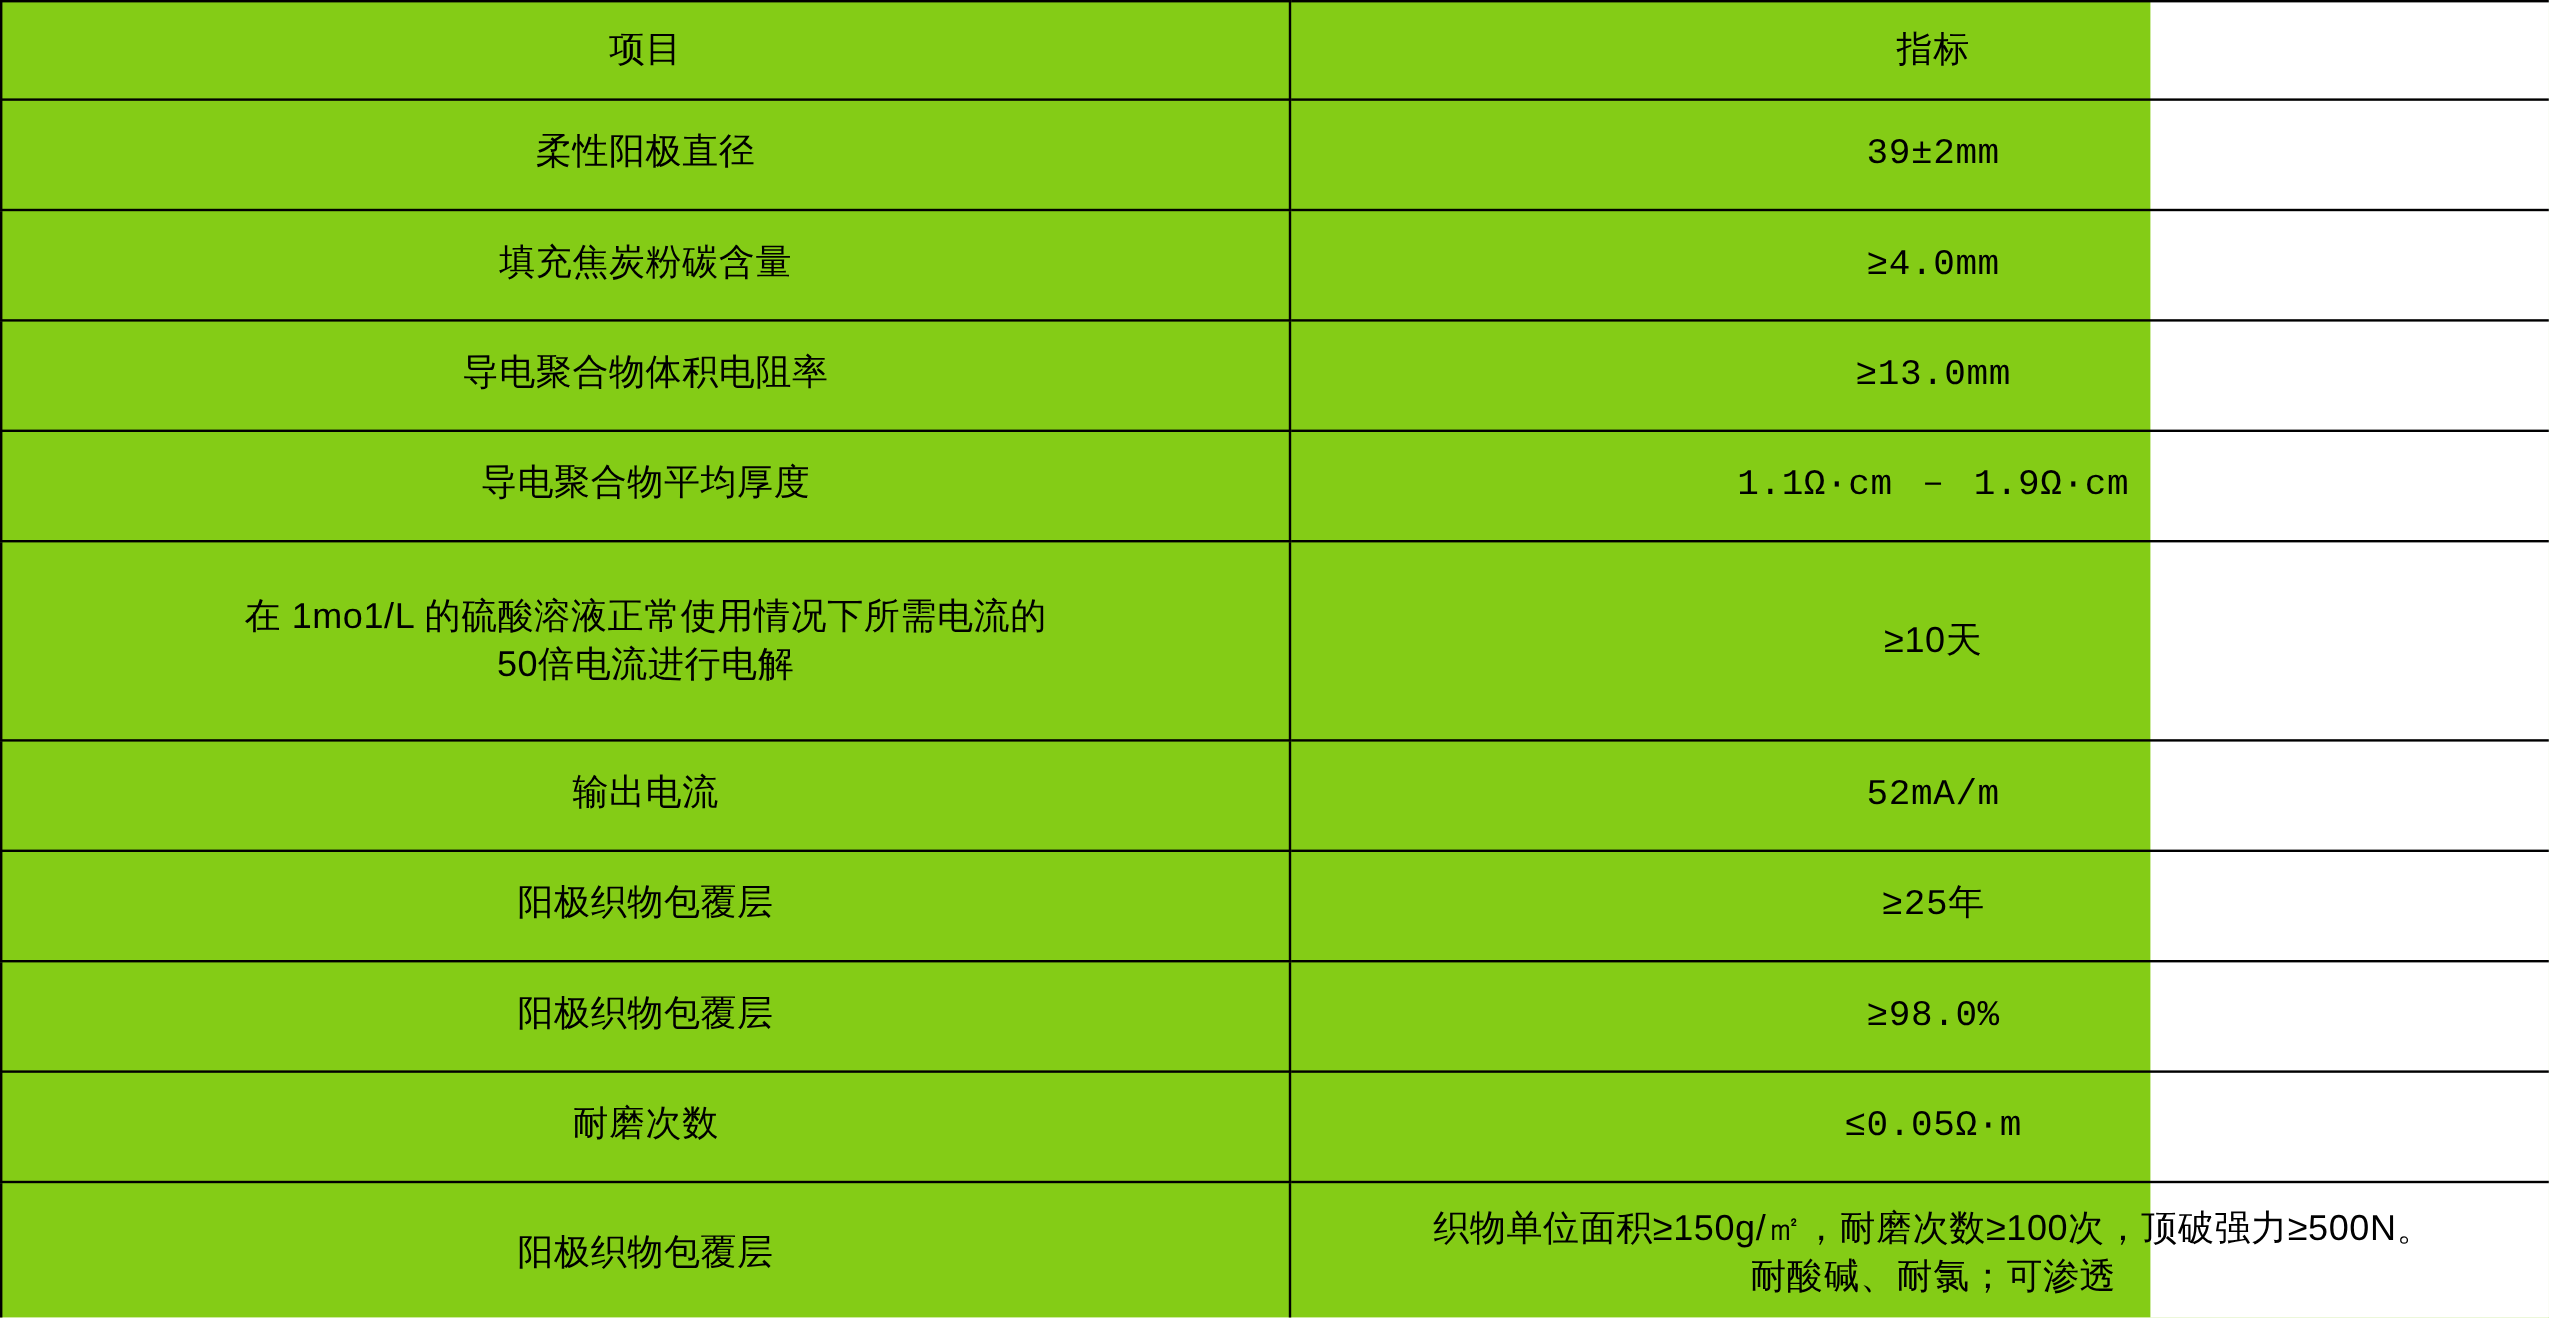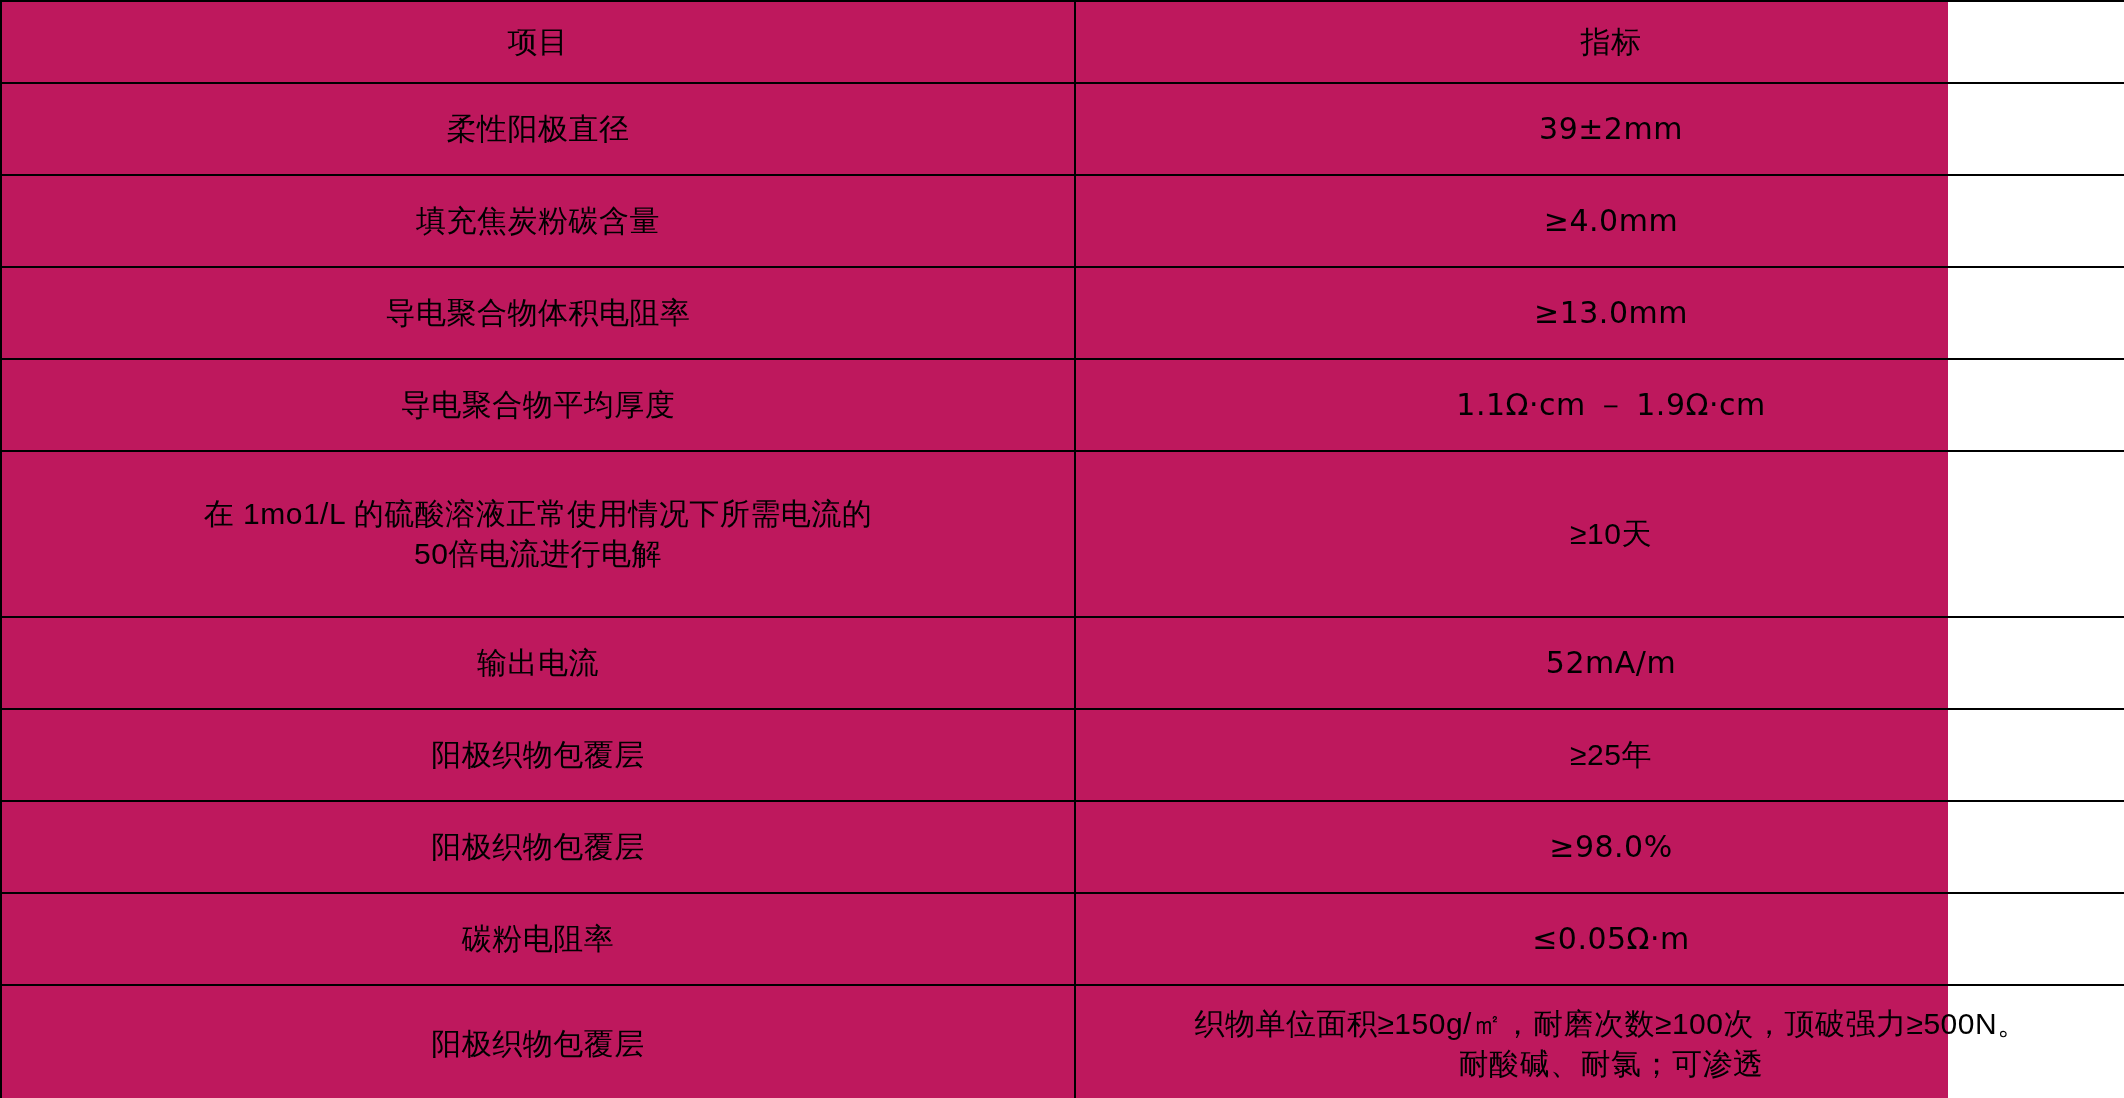--- a/index.html
+++ b/index.html
@@ -8,24 +8,24 @@
     background: #ffffff;
   }
   body {
     width: 2124px;
     height: 1098px;
     font-family: "Liberation Sans", "DejaVu Sans", sans-serif;
     color: #000000;
     overflow: hidden;
   }
   .sheet {
-    width: 1948px;
+    width: 1792px;
     height: 1098px;
     position: relative;
-    background: #be185d;
+    background: #84cc16;
   }
   table.spec-table {
     border-collapse: collapse;
     width: 2110px;
     margin: 0 auto;
     table-layout: fixed;
   }
   table.spec-table td {
     border: 2px solid #000000;
     text-align: center;
@@ -41,20 +41,21 @@
   }
   td.col-value {
     width: 1054px;
   }
   .row-header td {
     font-size: 34px;
     height: 68px;
   }
   .row-normal td {
     height: 78px;
+    font-family: Liberation Mono, monospace;
   }
   .row-tall td {
     height: 152px;
   }
   .row-two-line td {
     height: 104px;
   }
   .mono-ish {
     font-family: "DejaVu Sans", sans-serif;
     letter-spacing: 1px;
@@ -115,21 +116,21 @@
         <td class="col-item">阳极织物包覆层</td>
         <td class="col-value">≥25年</td>
       </tr>
 
       <tr class="row-normal">
         <td class="col-item">阳极织物包覆层</td>
         <td class="col-value mono-ish">≥98.0%</td>
       </tr>
 
       <tr class="row-normal">
-        <td class="col-item">碳粉电阻率</td>
+        <td class="col-item">耐磨次数</td>
         <td class="col-value mono-ish">≤0.05Ω·m</td>
       </tr>
 
       <tr class="row-two-line">
         <td class="col-item">阳极织物包覆层</td>
         <td class="col-value">
           <span class="two-line nowrap">织物单位面积≥150g/㎡，耐磨次数≥100次，顶破强力≥500N。</span>
           <span class="two-line">耐酸碱、耐氯；可渗透</span>
         </td>
       </tr>

